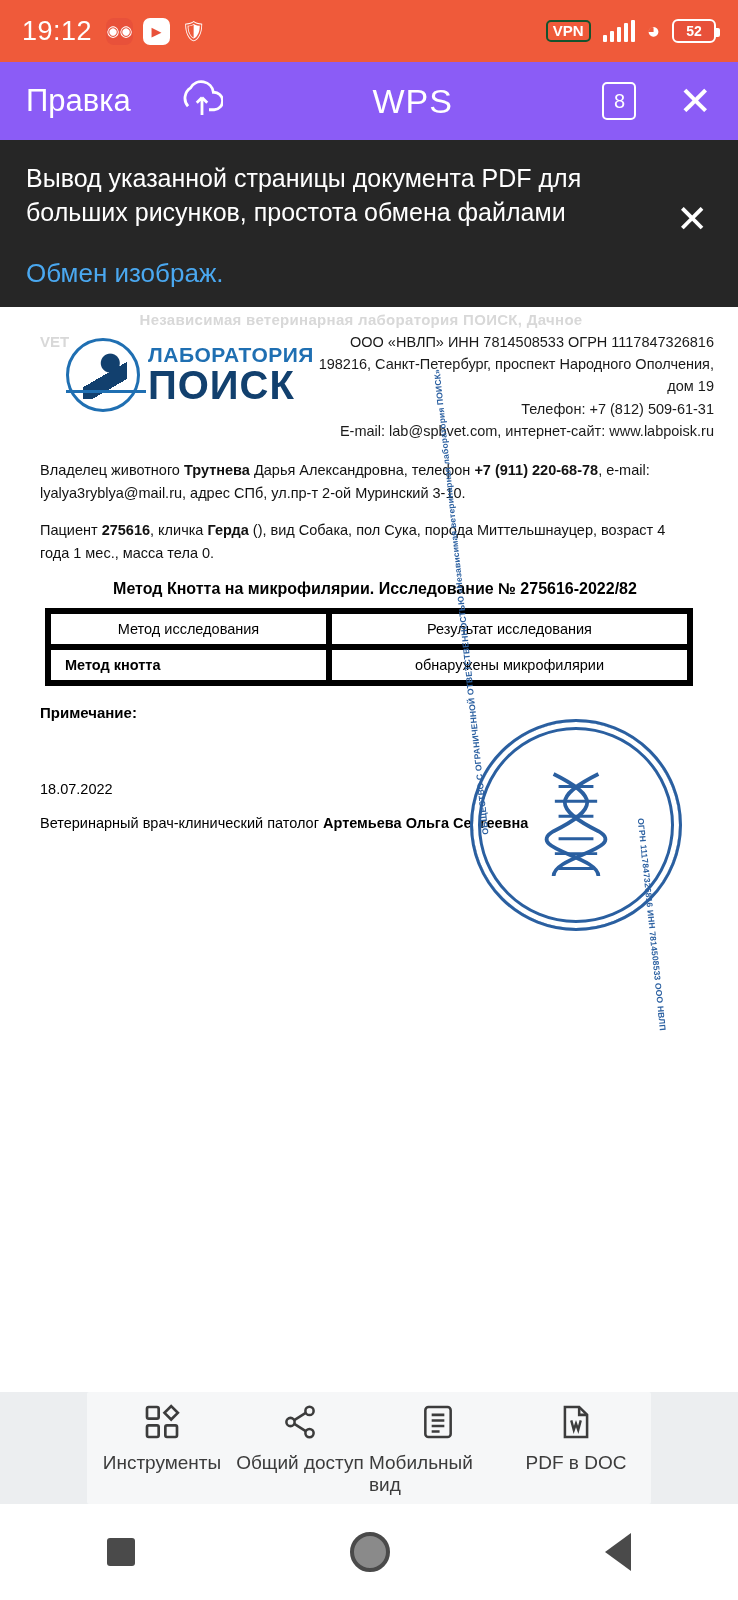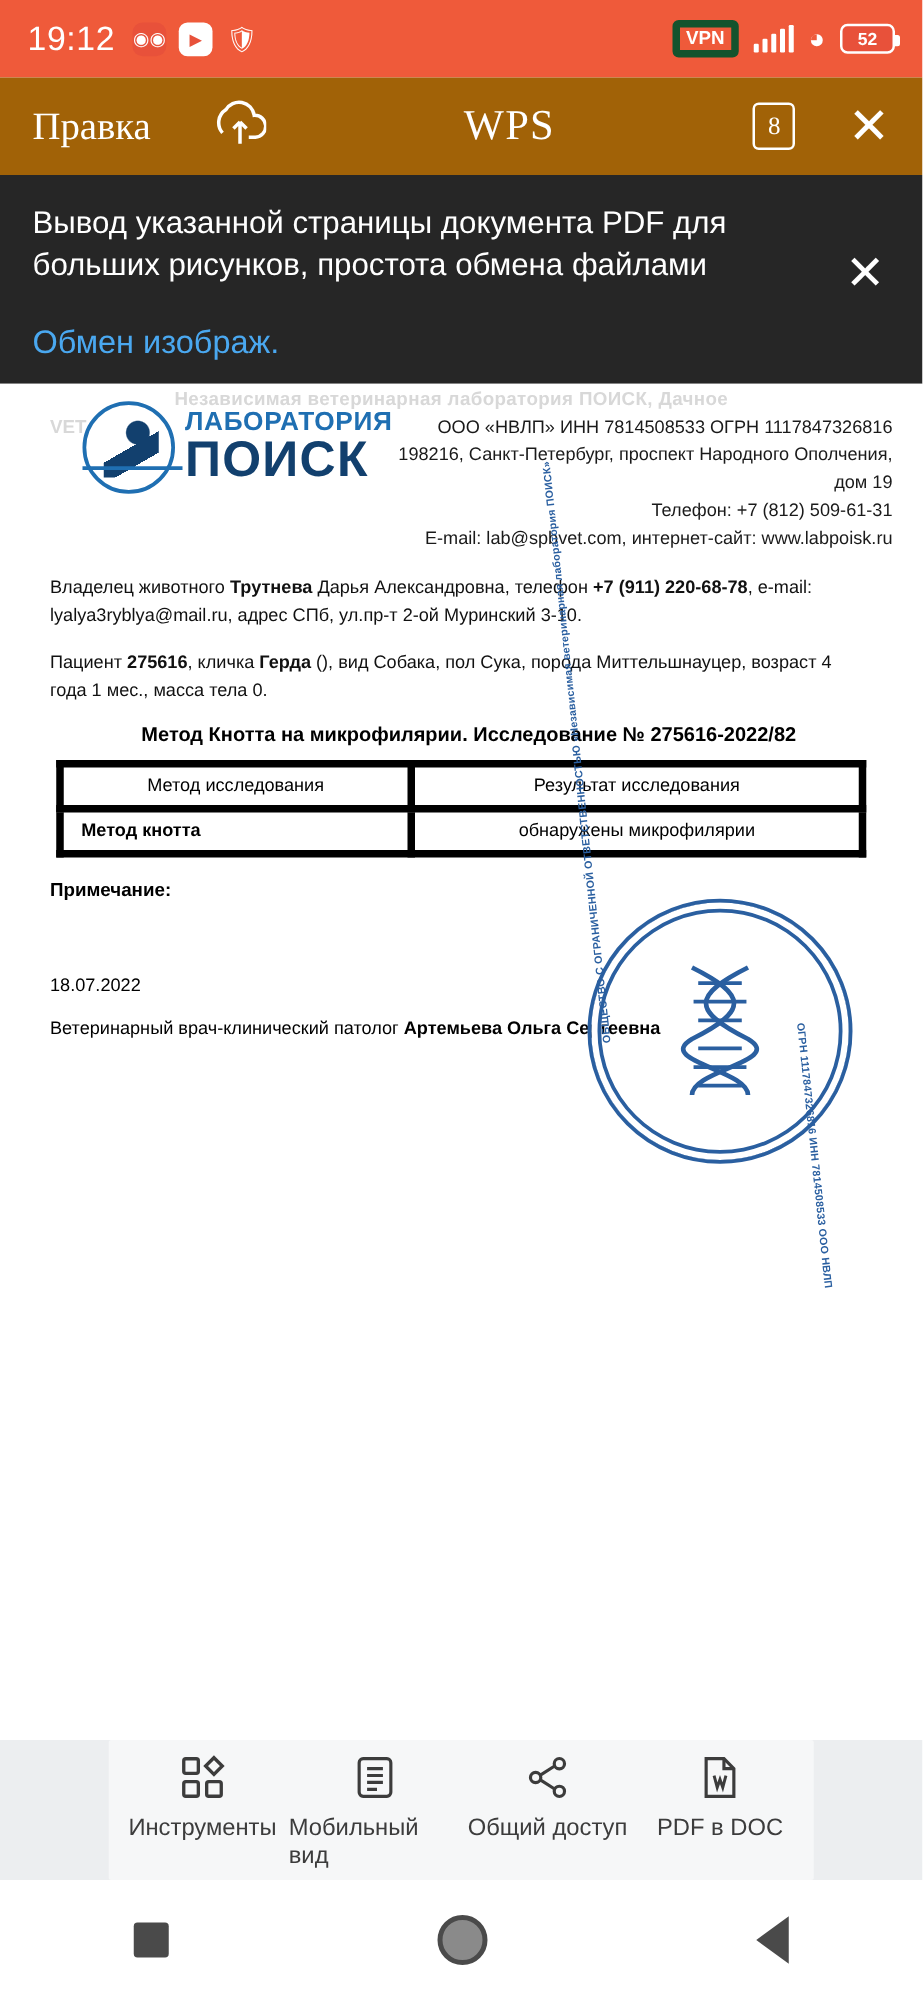--- a/index.html
+++ b/index.html
@@ -31,21 +31,21 @@
     display: inline-flex; align-items: center; justify-content: center;
     border-radius: 7px;
     font-size: 16px;
   }
   .ico-mask { background: #e8513a; color:#fff; border-radius: 8px; font-size: 15px; }
   .ico-yt   { background: #ffffff; color:#e8513a; border-radius: 7px; font-size: 13px; }
   .ico-shield { color: #ffffff; font-size: 20px; }
   .sb-spacer { flex: 1; }
   .sb-right { display: flex; align-items: center; gap: 12px; }
   .vpn-box {
-    border: 6px solid #14532d; border-radius: 5px;
+    border: 2px solid #14532d; border-radius: 5px;
     font-size: 15px; font-weight: bold; padding: 1px 5px; line-height: 1.1;
   }
   .bars { display:flex; align-items:flex-end; gap:3px; height:22px; }
   .bars i { display:block; width:4px; background:#fff; border-radius:1px; }
   .bars i:nth-child(1){height:7px}
   .bars i:nth-child(2){height:11px}
   .bars i:nth-child(3){height:15px}
   .bars i:nth-child(4){height:19px}
   .bars i:nth-child(5){height:22px}
   .wifi { font-size: 22px; line-height: 1; }
@@ -58,26 +58,25 @@
     font-size: 14px; font-weight: bold; color:#fff;
   }
   .battery::after {
     content:""; position:absolute; right:-6px; top:7px;
     width:4px; height:9px; background:#fff; border-radius:0 2px 2px 0;
   }
 
   
   .appbar {
     height: 78px;
-    background: #a16207;
+    background: #8b5cf6;
     color: #fff;
     display: flex;
     align-items: center;
     padding: 0 26px;
-    font-family: Liberation Serif, serif;
   }
   .appbar-title { font-size: 31px; }
   .appbar-upload { margin-left: 50px; display:flex; align-items:center; }
   .appbar-logo {
     flex: 1;
     display: flex; justify-content: center; align-items: center;
     font-size: 34px; letter-spacing: 1px;
   }
   .page-badge {
     width: 34px; height: 38px;
@@ -139,20 +138,21 @@
     display: flex;
     padding: 14px 24px 6px 24px;
     align-items: flex-start;
   }
   .logo-block {
     width: 275px;
     display: flex;
     align-items: center;
     gap: 8px;
     padding-left: 42px;
+    margin-top: 17px;
   }
   .logo-circle {
     width: 74px; height: 74px;
     border-radius: 50%;
     border: 3px solid #1f6fb2;
     position: relative;
     flex: 0 0 auto;
     background: #fff;
   }
   .logo-circle::before {
@@ -432,37 +432,37 @@
           <rect x="14" y="14" width="7" height="7" rx="1"></rect>
           <path d="M17.5 2.5 L21.5 6.5 L17.5 10.5 L13.5 6.5 Z"></path>
         </svg>
       </div>
       <div class="tool-label">Инструменты</div>
     </div>
 
     <div class="tool">
       <div class="tool-ico">
         <svg width="38" height="38" viewBox="0 0 24 24" fill="none" stroke="#3c3c3c" stroke-width="1.6">
-          <rect x="4" y="2.5" width="16" height="19" rx="2"></rect>
-          <path d="M8 7.5h8M8 11h8M8 14.5h8M8 18h5"></path>
-        </svg>
-      </div>
-      <div class="tool-label">Мобильный вид</div>
-    </div>
-
-    <div class="tool">
-      <div class="tool-ico">
-        <svg width="38" height="38" viewBox="0 0 24 24" fill="none" stroke="#3c3c3c" stroke-width="1.6">
           <circle cx="18" cy="5" r="2.6"></circle>
           <circle cx="6" cy="12" r="2.6"></circle>
           <circle cx="18" cy="19" r="2.6"></circle>
           <path d="M8.4 10.8 L15.6 6.2 M8.4 13.2 L15.6 17.8"></path>
         </svg>
       </div>
       <div class="tool-label">Общий доступ</div>
+    </div>
+
+    <div class="tool">
+      <div class="tool-ico">
+        <svg width="38" height="38" viewBox="0 0 24 24" fill="none" stroke="#3c3c3c" stroke-width="1.6">
+          <rect x="4" y="2.5" width="16" height="19" rx="2"></rect>
+          <path d="M8 7.5h8M8 11h8M8 14.5h8M8 18h5"></path>
+        </svg>
+      </div>
+      <div class="tool-label">Мобильный вид</div>
     </div>
 
     <div class="tool">
       <div class="tool-ico">
         <svg width="38" height="38" viewBox="0 0 24 24" fill="none" stroke="#3c3c3c" stroke-width="1.6">
           <path d="M5 2.5h9l5 5v14H5z"></path>
           <path d="M14 2.5v5h5"></path>
           <path d="M9 11 l1.6 6 L12 13 l1.4 4 L15 11" stroke-width="1.5"></path>
         </svg>
       </div>

